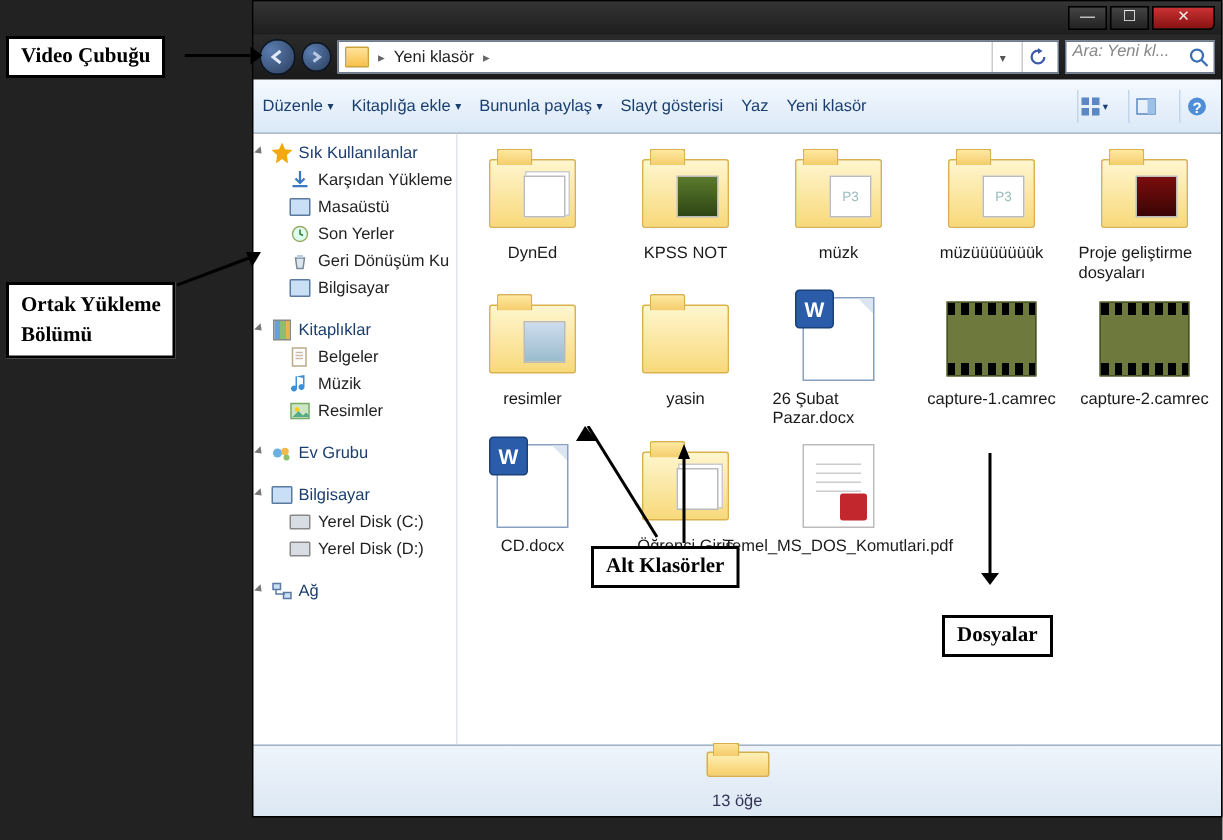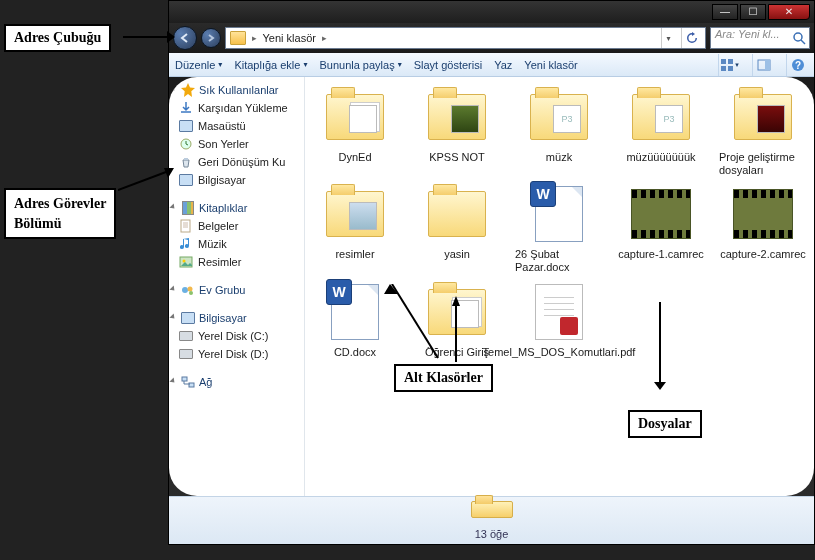--- a/index.html
+++ b/index.html
@@ -117,21 +117,21 @@
     padding: 0 18px 0 4px;
     position: relative;
     overflow:hidden;
   }
   .searchbox .mag {
     position: absolute; right: 3px; top: 3px;
     width: 14px; height: 14px;
   }
 
   .toolbar {
-    height: 24px;
+    height: 36px;
     background: linear-gradient(#f4f9ff, #dbe9f7);
     border-bottom: 1px solid #b8cde4;
     display: flex;
     align-items: center;
     padding: 0 6px;
     gap: 12px;
     color: #1a3e6e;
   }
   .toolbar .tbitem { display:flex; align-items:center; gap:3px; }
   .toolbar .dd { font-size: 8px; color:#1a3e6e; }
@@ -141,21 +141,20 @@
     display:flex; align-items:center; justify-content:center;
     border-left:1px solid #c2d6ec;
     color:#2a5ca0;
   }
 
   .body {
     flex: 1;
     display: flex;
     background: #fff;
     overflow:hidden;
-    border-radius:28px;
   }
 
   .sidebar {
     width: 136px;
     border-right: 1px solid #e0e6ec;
     padding: 4px 0;
     overflow: hidden;
   }
   .sb-group { margin-bottom: 10px; }
   .sb-head {
@@ -168,21 +167,21 @@
     content:"";
     position:absolute; left:2px; top:5px;
     width:0; height:0;
     border-left:4px solid #777;
     border-top:3px solid transparent;
     border-bottom:3px solid transparent;
     transform: rotate(45deg);
   }
   .sb-item {
     display:flex; align-items:center; gap:5px;
-    padding: 2px 2px 2px 10px;
+    padding: 2px 2px 2px 24px;
     color: #222;
     white-space: nowrap;
     overflow:hidden;
   }
   .sb-ico {
     width:14px; height:14px; flex:none;
     display:inline-flex; align-items:center; justify-content:center;
   }
 
   .content {
@@ -301,29 +300,29 @@
   
   .star { width:14px;height:14px; display:inline-block; color:#f2a90d; }
   .ico-monitor{width:14px;height:12px;border:1px solid #5b7aa1;background:#c8dff5;display:inline-block;border-radius:1px;}
   .ico-drive{width:14px;height:10px;border:1px solid #888;background:#d7dde3;display:inline-block;border-radius:1px;}
   .ico-lib{width:12px;height:14px;background:linear-gradient(90deg,#6aa0d8 0 4px,#88c070 4px 8px,#e7b44a 8px 12px);display:inline-block;border:1px solid #888;}
 </style>
 </head>
 <body>
 
 <div class="annotation-box" style="left:4px; top:24px;">
-  <span>Adres Çubuğu</span>
+  <span>Video Çubuğu</span>
 </div>
 <svg class="annotation-arrow" style="left:123px; top:28px;" width="52" height="18">
   <line x1="0" y1="9" x2="44" y2="9" stroke="#000" stroke-width="2"></line>
   <polygon points="44,3 52,9 44,15" fill="#000"></polygon>
 </svg>
 
 <div class="annotation-box" style="left:4px; top:188px; line-height:1.4;">
-  <div>Adres Görevler</div>
+  <div>Ortak Yükleme</div>
   <div>Bölümü</div>
 </div>
 <svg class="annotation-arrow" style="left:118px; top:168px;" width="56" height="24">
   <line x1="0" y1="22" x2="48" y2="4" stroke="#000" stroke-width="2"></line>
   <polygon points="46,0 56,0 50,10" fill="#000"></polygon>
 </svg>
 
 <div class="annotation-box" style="left:394px; top:364px;">
   <span>Alt Klasörler</span>
 </div>

